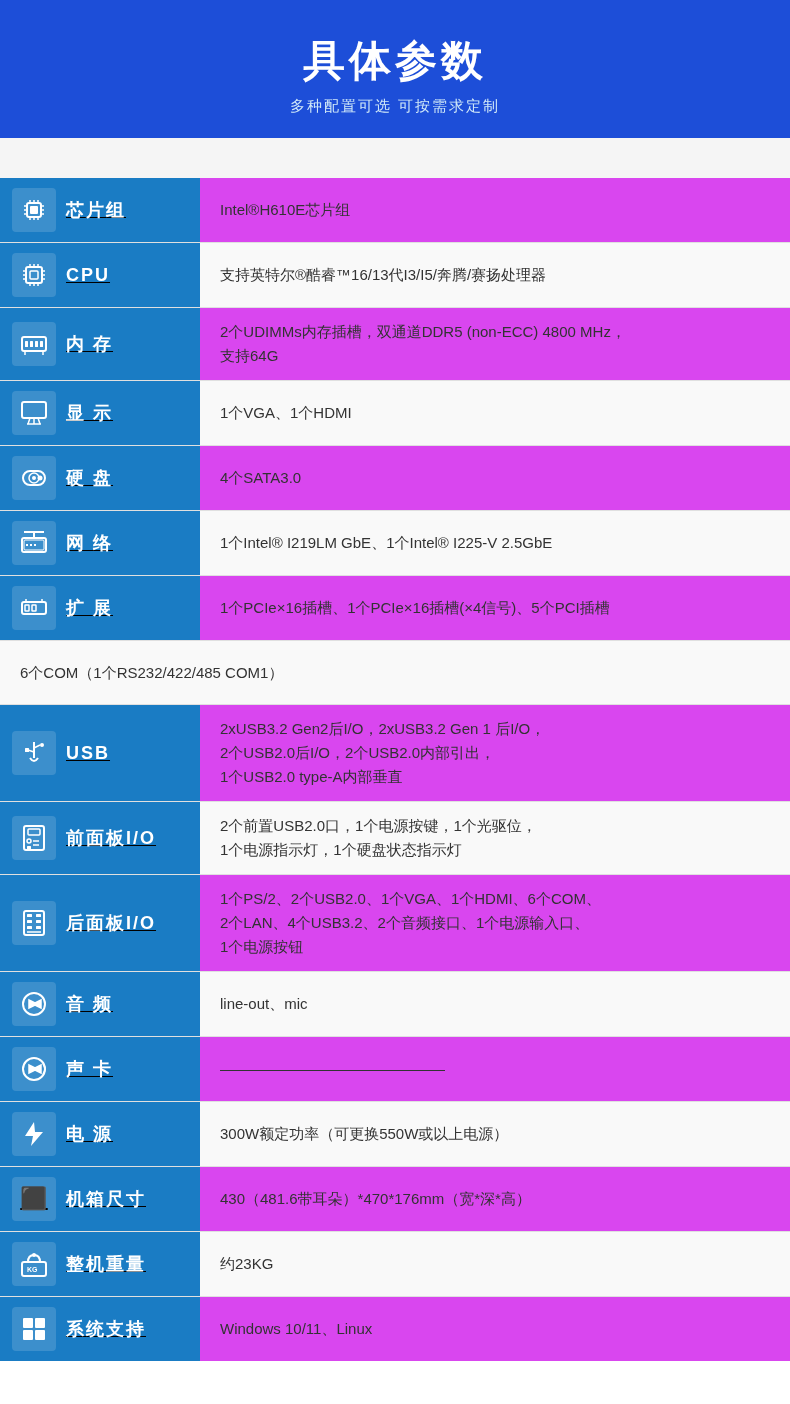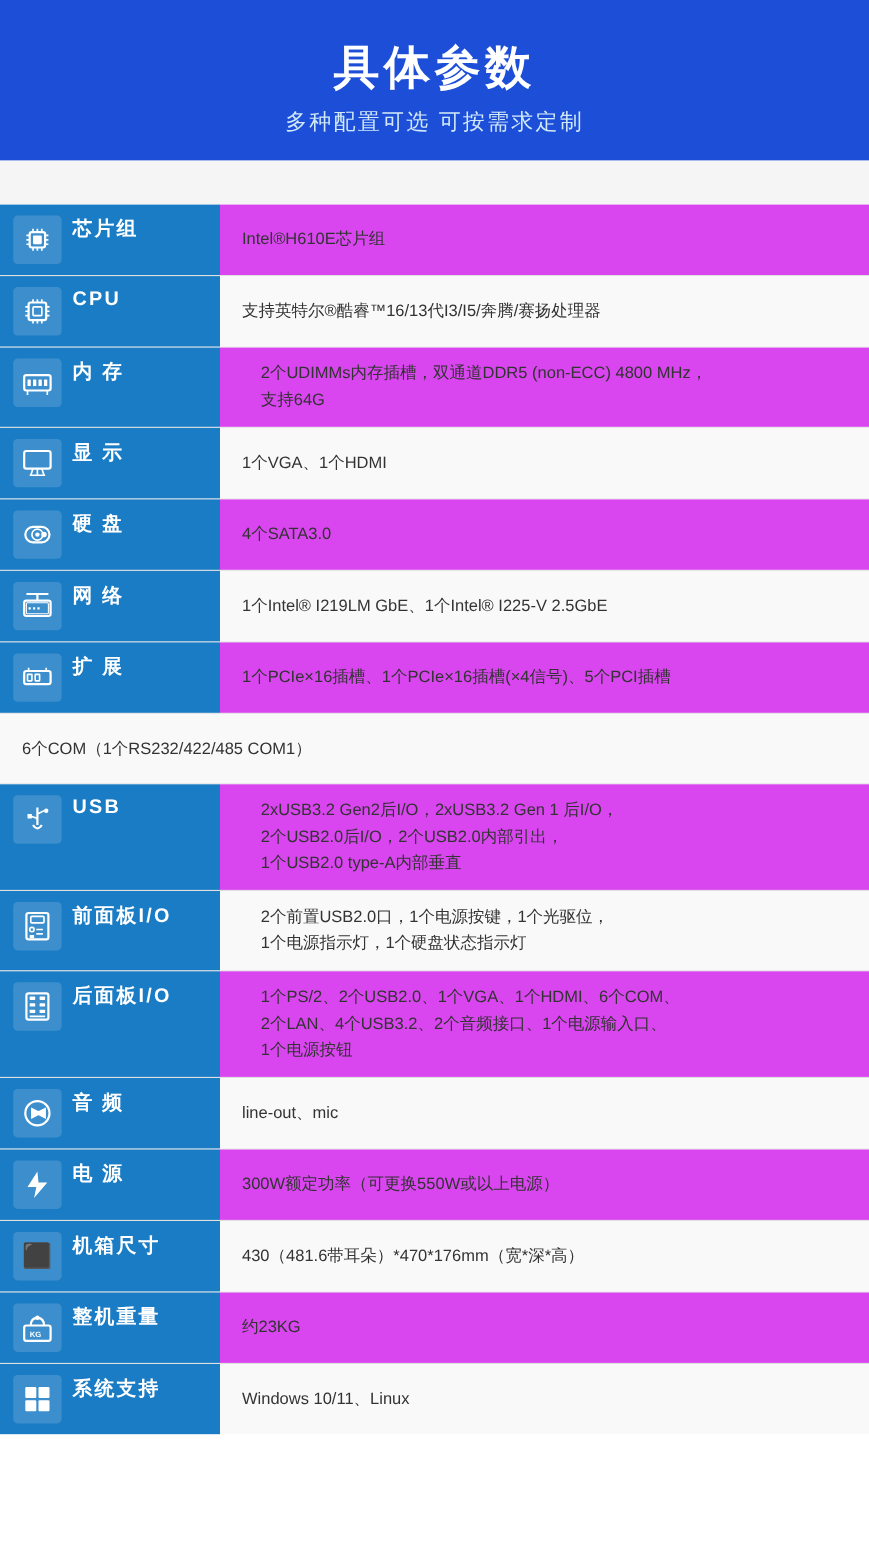--- a/index.html
+++ b/index.html
@@ -16,21 +16,21 @@
       text-align: center;
     }
     .header-title {
       color: #ffffff;
       font-size: 42px;
       font-weight: bold;
       letter-spacing: 4px;
     }
     .header-subtitle {
       color: #d0e8f8;
-      font-size: 20px;
+      font-size: 15px;
       margin-top: 8px;
       letter-spacing: 2px;
     }
 
     
     .spacer {
       height: 40px;
       background: #f5f5f5;
     }
 
@@ -47,24 +47,25 @@
     .spec-row:last-child {
       border-bottom: none;
     }
 
     
     .spec-label {
       width: 200px;
       min-width: 200px;
       background: #1a7cc4;
       display: flex;
-      align-items: flex-start;
+      align-items: center;
       justify-content: flex-start;
       padding: 10px 12px;
       gap: 10px;
+      text-decoration: underline;
     }
     .spec-icon {
       width: 44px;
       height: 44px;
       min-width: 44px;
       background: rgba(255,255,255,0.15);
       border-radius: 4px;
       display: flex;
       align-items: center;
       justify-content: center;
@@ -85,21 +86,20 @@
       padding: 12px 20px;
       display: flex;
       align-items: center;
       font-size: 15px;
       color: #333333;
       line-height: 1.6;
       background: #d946ef;
     }
     .spec-value span {
       display: block;
-      margin-left: 17px;
     }
 
     
     .spec-row:nth-child(even) .spec-value {
       background: #f9f9f9;
     }
     .spec-row:nth-child(even) .spec-label {
       background: #1a7cc4;
     }
   </style>
@@ -310,20 +310,33 @@
   </svg>
         </div>
         <span class="spec-label-text">音 频</span>
       </div>
       <div class="spec-value">line-out、mic</div>
     </div>
     <div class="spec-row">
       <div class="spec-label">
         <div class="spec-icon">
           <svg width="26" height="28" viewBox="0 0 26 28" fill="none" xmlns="http://www.w3.org/2000/svg">
+    <circle cx="13" cy="14" r="11" stroke="white" stroke-width="2" fill="none"></circle>
+    <path d="M8 10 L8 18 L14 15 L20 18 L20 10 L14 13 Z" stroke="white" stroke-width="1.5" fill="white"></path>
+    <path d="M22 9 Q26 14 22 19" stroke="white" stroke-width="1.5" fill="none"></path>
+  </svg>
+        </div>
+        <span class="spec-label-text">声 卡</span>
+      </div>
+      <div class="spec-value">———————————————</div>
+    </div>
+    <div class="spec-row">
+      <div class="spec-label">
+        <div class="spec-icon">
+          <svg width="26" height="28" viewBox="0 0 26 28" fill="none" xmlns="http://www.w3.org/2000/svg">
     <polygon points="13,2 4,16 12,16 10,26 22,12 14,12" fill="white"></polygon>
   </svg>
         </div>
         <span class="spec-label-text">电 源</span>
       </div>
       <div class="spec-value">300W额定功率（可更换550W或以上电源）</div>
     </div>
     <div class="spec-row">
       <div class="spec-label">
         <div class="spec-icon">⬛</div>

